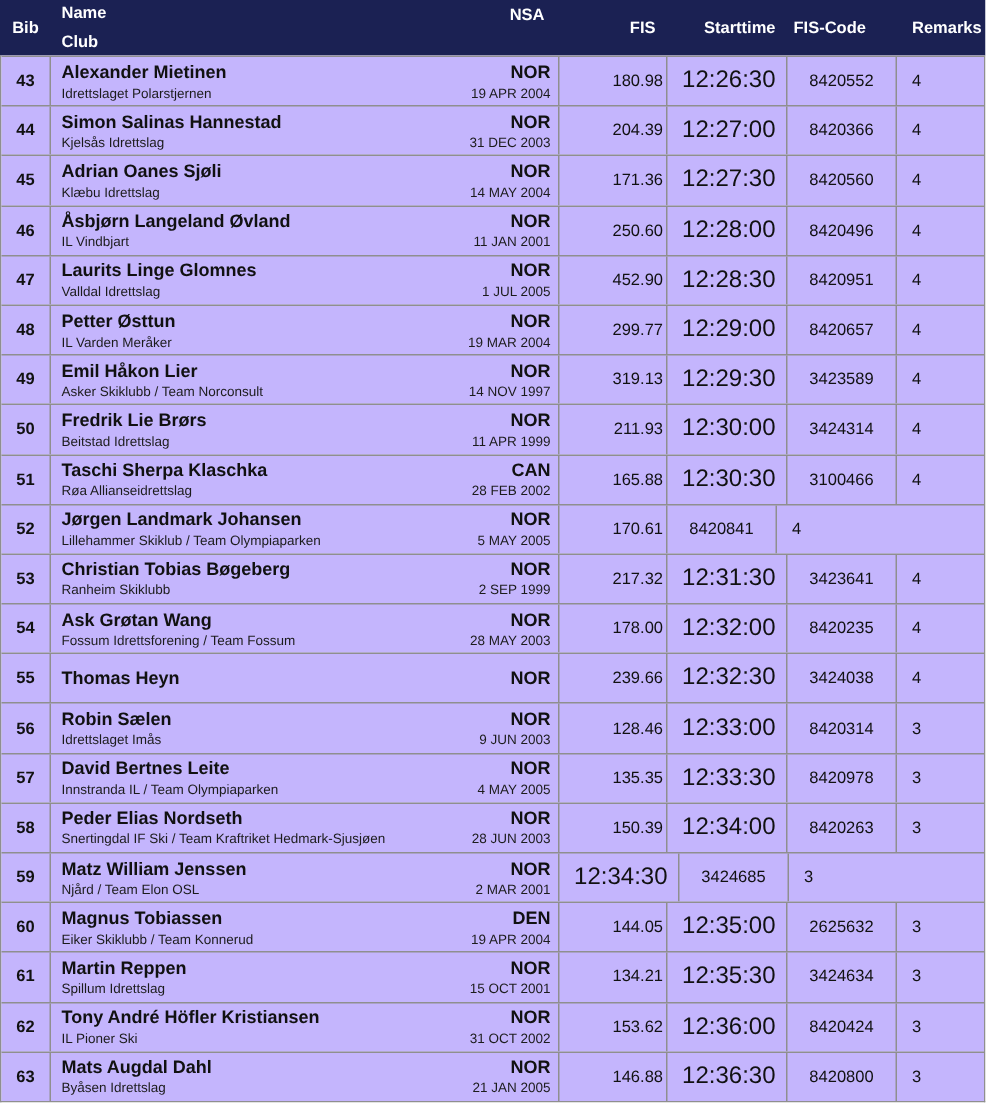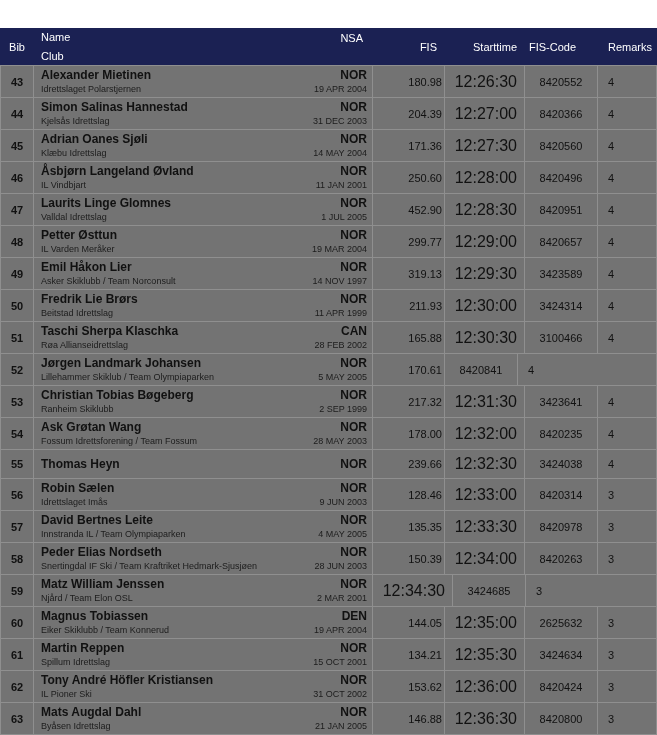--- a/index.html
+++ b/index.html
@@ -20,24 +20,23 @@
     height:735px;
     display:flex;
     flex-direction:column;
   }
   
   .header-row{
     height:37px;
     background:var(--header-bg);
     color:var(--header-text);
     display:flex;
-    font-weight:normal;
+    font-weight:bold;
     font-size:11px;
     flex:0 0 auto;
-    margin-top:28px;
   }
   .header-row .h-bib{
     width:34px;
     display:flex;align-items:center;justify-content:center;
   }
   .header-row .h-namensa{
     width:339px;
     display:flex;
     padding:3px 10px 3px 7px;
   }
@@ -75,21 +74,21 @@
     display:flex;
     flex-direction:column;
     border-left:1px solid var(--border);
     border-right:1px solid var(--border);
     border-bottom:1px solid var(--border);
   }
   .row{
     flex:1;
     display:flex;
     border-top:1px solid var(--border);
-    background:#737373;
+    background:#c4b5fd;
   }
   .cell{border-right:1px solid var(--border);}
   .cell:last-child{border-right:none;}
   .c-bib{
     width:33px;
     display:flex;align-items:center;justify-content:center;
     font-weight:bold;font-size:11px;
   }
   .c-name{
     width:339px;

